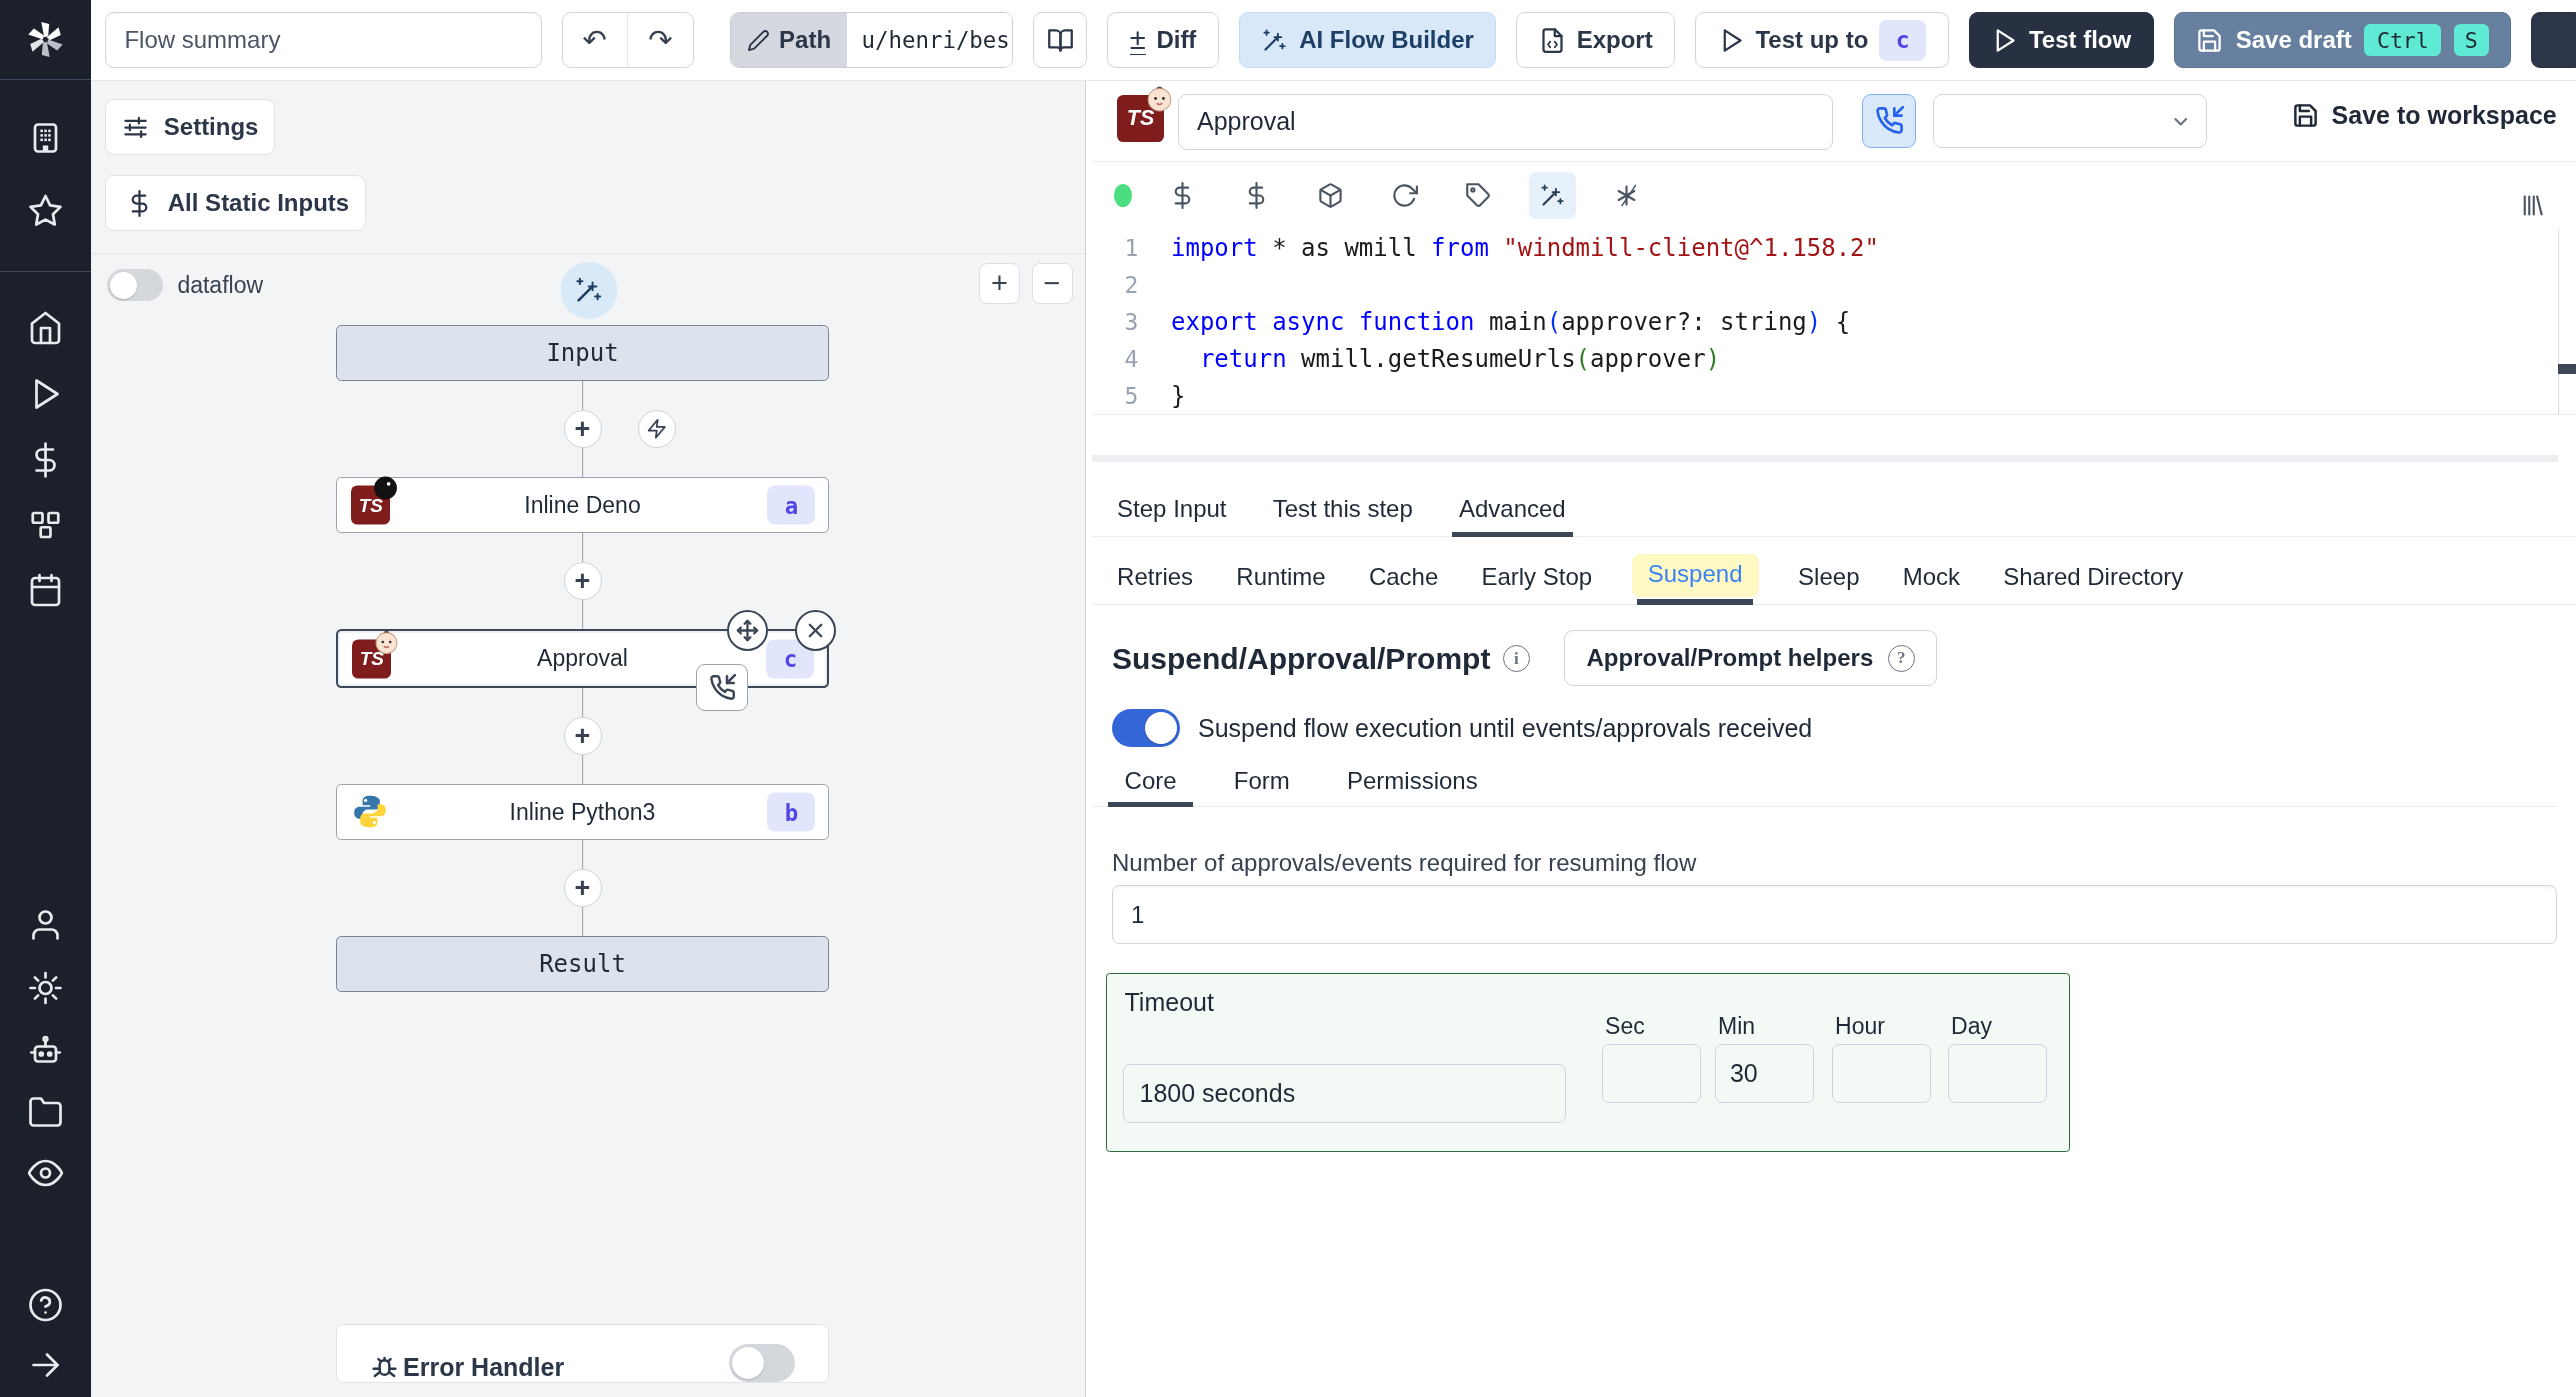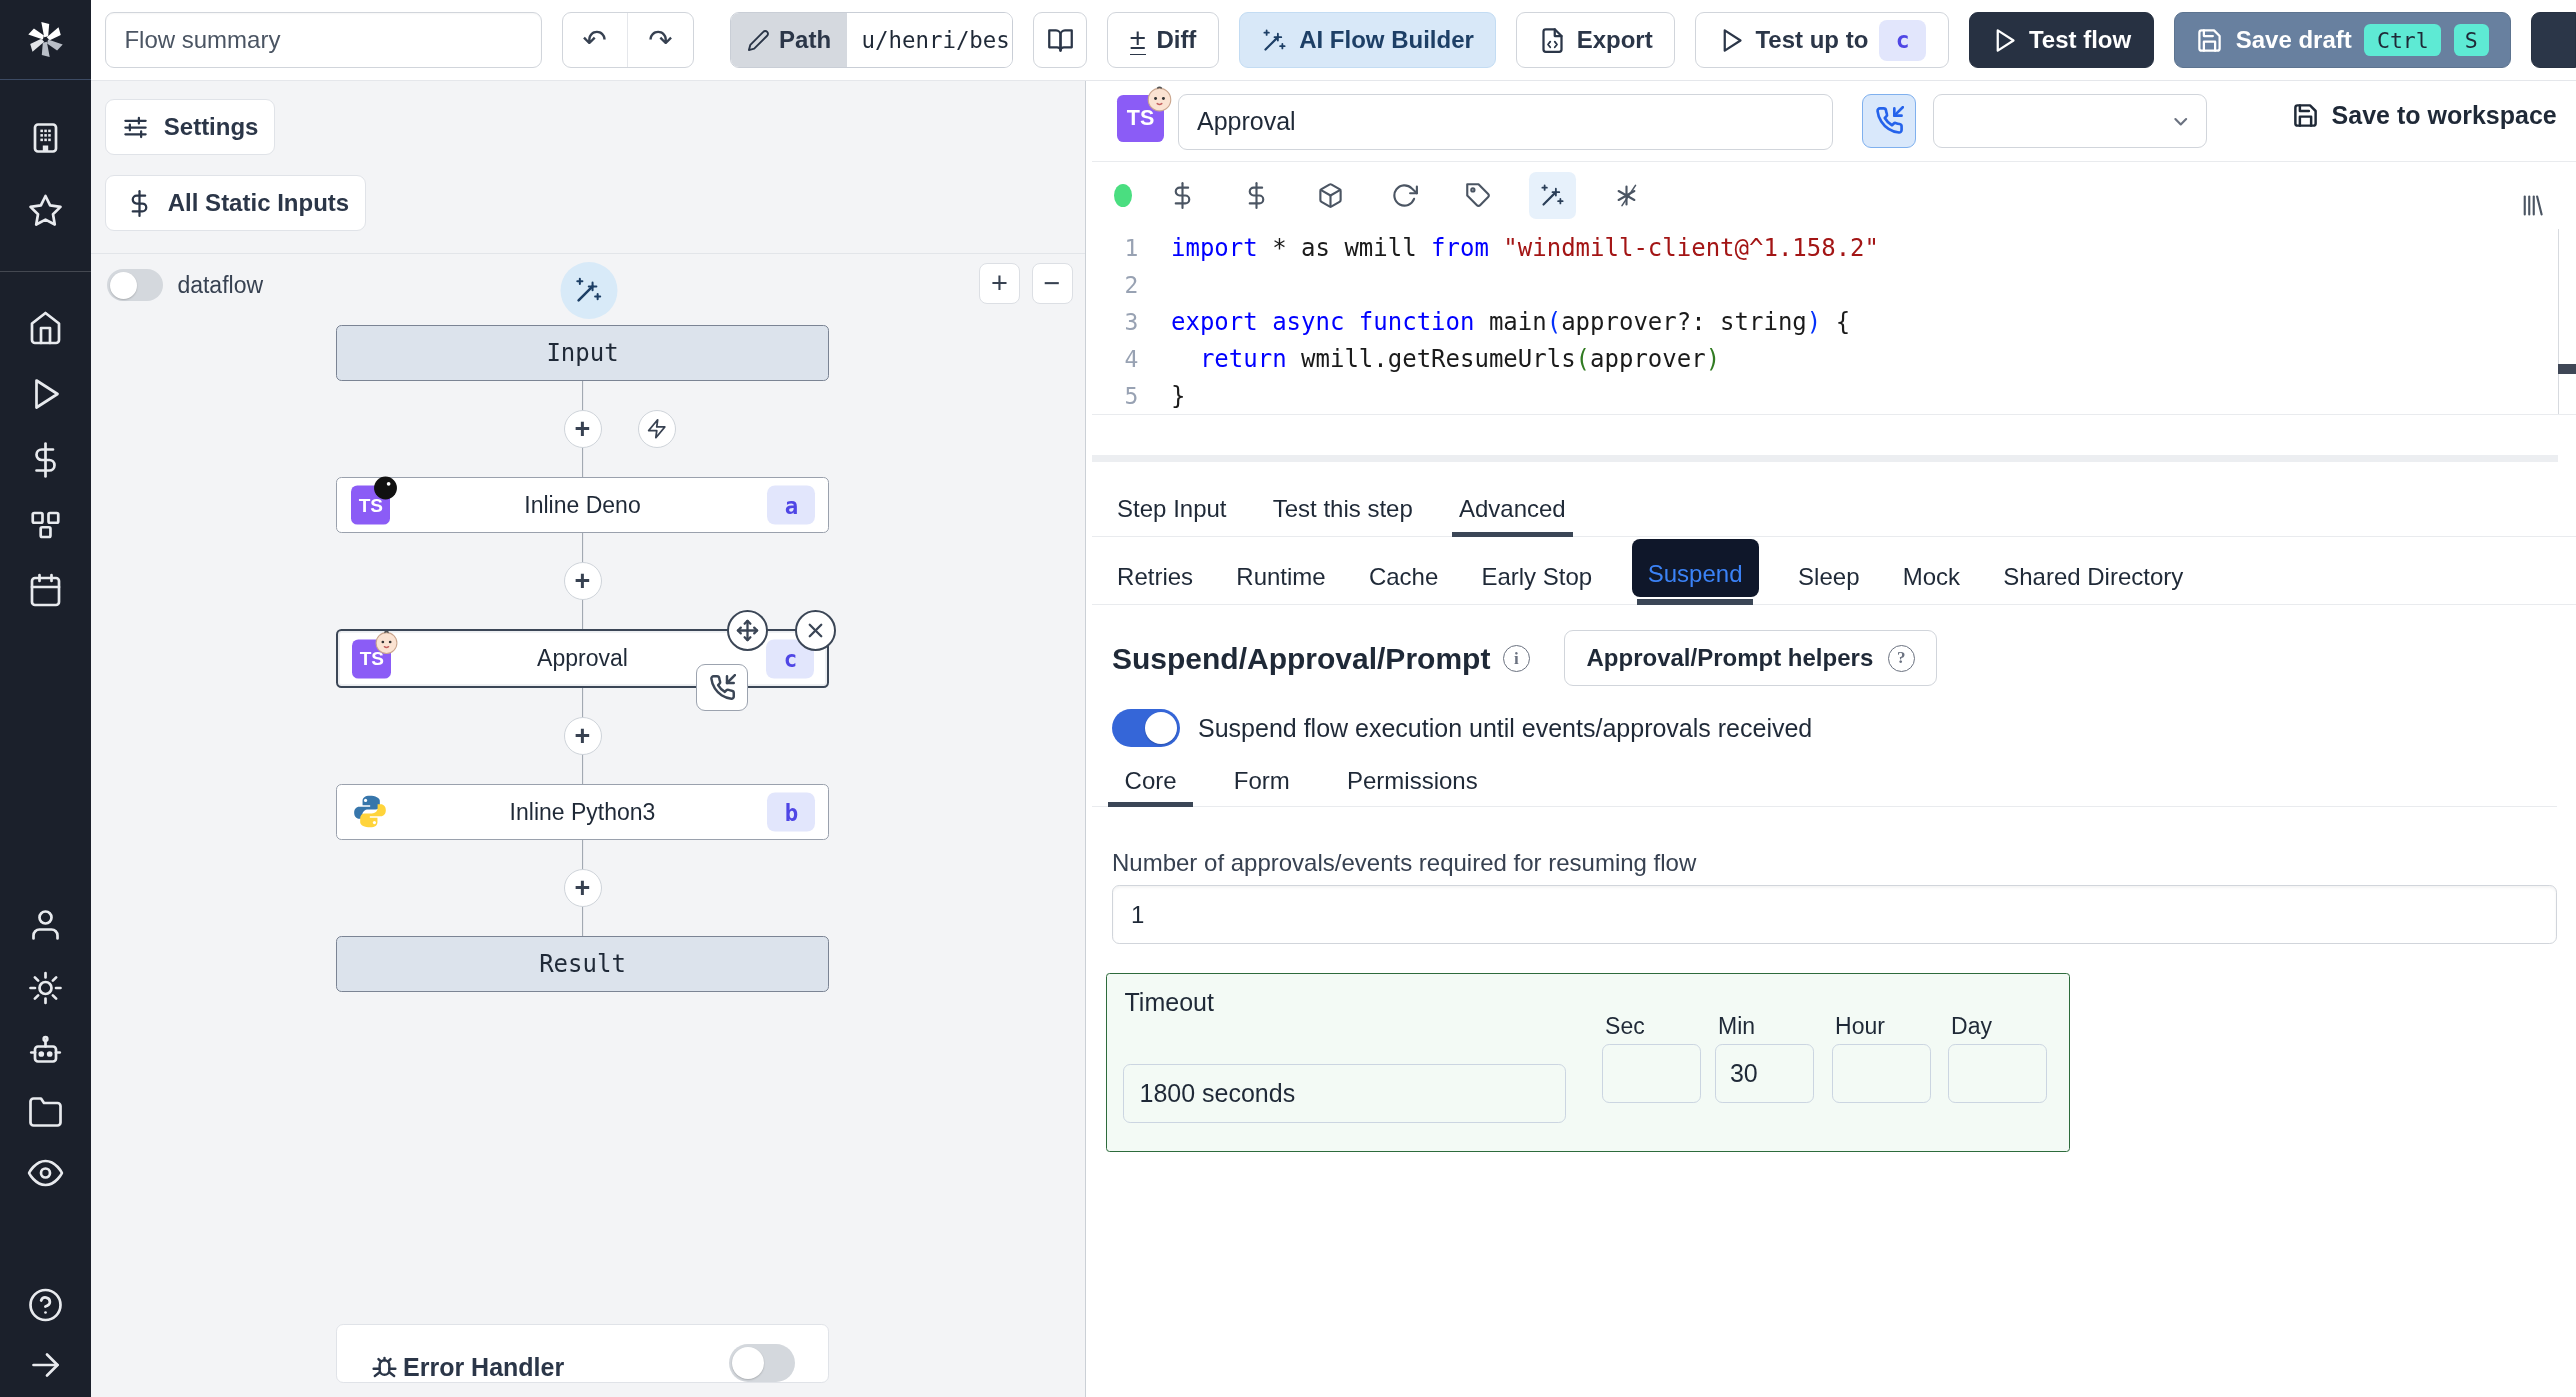--- a/index.html
+++ b/index.html
@@ -61,21 +61,21 @@
   .zoom-btn { position:absolute; top:11.7px; width:41px; height:41px; background:#fff; border:0.9px solid #dcdfe4; border-radius:8px; display:flex; align-items:center; justify-content:center; font-size:29px; color:#374151; cursor:pointer; }
   #zoom-in { right:66px; } #zoom-out { right:13.5px; }
 
   #nodes-col { position:absolute; left:245px; top:74px; width:493px; }
   .node { position:relative; height:56px; background:#fff; border:0.9px solid #9aa1ad; border-radius:5.4px; display:flex; align-items:center; justify-content:center; cursor:pointer; }
   .node.virtual { background:#dce3ec; border-color:#7b8494; }
   .node.virtual .node-label { font-family:"DejaVu Sans Mono",monospace; font-size:24px; color:#1f2937; }
   .node .node-label { font-size:23px; color:#1f2937; }
   .node.selected { border:2.7px solid #3b4656; box-shadow:inset 0 0 0 1.8px #eceef1; height:59px; }
   .node-lang { position:absolute; left:14.4px; top:50%; transform:translateY(-50%); width:39px; height:39px; }
-  .ts-box { width:39px; height:39px; background:#8b5cf6; border-radius:6.3px; color:#fff; font-weight:bold; font-size:19px; display:flex; align-items:center; justify-content:center; }
+  .ts-box { width:39px; height:39px; background:#7f1d1d; border-radius:6.3px; color:#fff; font-weight:bold; font-size:19px; display:flex; align-items:center; justify-content:center;font-style:italic; }
   .overlay { position:absolute; right:-8px; top:-10px; width:25px; height:25px; }
   .node-badge { position:absolute; right:12.6px; top:50%; transform:translateY(-50%); min-width:48px; height:39px; background:#e2e6fc; color:#4f46e5; border-radius:8px; font-family:"DejaVu Sans Mono",monospace; font-weight:bold; font-size:22.4px; display:flex; align-items:center; justify-content:center; }
   .connector { position:relative; height:96px; }
   .connector .edge { position:absolute; left:50%; top:0; bottom:0; width:1.8px; background:#9aa1ab; transform:translateX(-50%); }
   .conn-circle { position:absolute; left:50%; top:50%; transform:translate(-50%,-50%); width:38px; height:38px; background:#fff; border:0.9px solid #cfd4da; border-radius:50%; display:flex; align-items:center; justify-content:center; font-size:27px; color:#374151; cursor:pointer; }
   .conn-circle.bolt { left:calc(50% + 74px); }
   .conn-circle svg { width:21.5px; height:21.5px; stroke:#374151; stroke-width:2; fill:none; stroke-linecap:round; stroke-linejoin:round; }
   .deco-circle { position:absolute; width:41px; height:41px; background:#fff; border:2.7px solid #3b4656; border-radius:50%; display:flex; align-items:center; justify-content:center; cursor:pointer; z-index:5; }
   .deco-circle svg { width:23px; height:23px; stroke:#3b4656; stroke-width:2.4; fill:none; stroke-linecap:round; stroke-linejoin:round; }
   .deco-move { right:59px; top:-21.5px; }
@@ -119,21 +119,21 @@
   .tok-pb { color:#0431fa; } .tok-pg { color:#317b22; }
   #cur-line { position:absolute; left:0; top:226px; width:1466px; height:7.2px; background:#eceef1; }
   #editor-vline { position:absolute; left:1466px; top:0; bottom:0; width:0.9px; background:#d7dadf; }
   #ruler-mark { position:absolute; right:0; top:135px; width:18px; height:10px; background:#3f4756; }
 
   .tabs-row { position:absolute; left:0; width:1484px; display:flex; align-items:flex-end; padding-left:21.5px; gap:39px; }
   #tabs-primary { top:411px; height:45px; border-bottom:0.9px solid #e9ebee; }
   #tabs-secondary { top:466px; height:58px; border-bottom:0.9px solid #e9ebee; gap:36px; }
   .tab { position:relative; font-size:24px; color:#1f2937; padding:7.2px 3.6px 12.6px; cursor:pointer; white-space:nowrap; }
   .tab.active-underline::after { content:""; position:absolute; left:-3.6px; right:-3.6px; bottom:-0.9px; height:5.4px; background:#3b4656; }
-  .tab.pill { color:#3b82f6; background:#0f172a; border-radius:8px; padding:21px 16px 9px; margin-bottom:7.2px; }
+  .tab.pill { color:#3b82f6; background:#fef9c3; border-radius:8px; padding:6px 16px 9px; margin-bottom:7.2px; }
   .tab.pill::after { content:""; position:absolute; left:5.4px; right:5.4px; bottom:-8px; height:5.4px; background:#3b4656; }
 
   #suspend-head { position:absolute; left:20px; top:549px; width:1445px; height:57px; display:flex; align-items:center; }
   #suspend-title { font-size:30px; font-weight:700; color:#1f2937; }
   .info-circle { width:27px; height:27px; border:1.8px solid #6b7280; border-radius:50%; color:#6b7280; font-size:17px; display:inline-flex; align-items:center; justify-content:center; margin-left:12.6px; font-family:"Liberation Serif",serif; font-weight:700; }
   #helpers-btn { position:absolute; left:452px; top:0; height:56px; border:0.9px solid #d1d5db; border-radius:9px; background:#fff; display:flex; align-items:center; gap:12.6px; padding:0 21.5px; font-size:24px; font-weight:700; color:#1f2937; cursor:pointer; }
   #suspend-toggle-row { position:absolute; left:20px; top:628px; display:flex; align-items:center; gap:18px; }
   #suspend-toggle { width:68px; height:38px; }
   #suspend-toggle .knob { width:32px; height:32px; right:2.7px; }
   #suspend-toggle-label { font-size:25px; color:#1f2937; }

